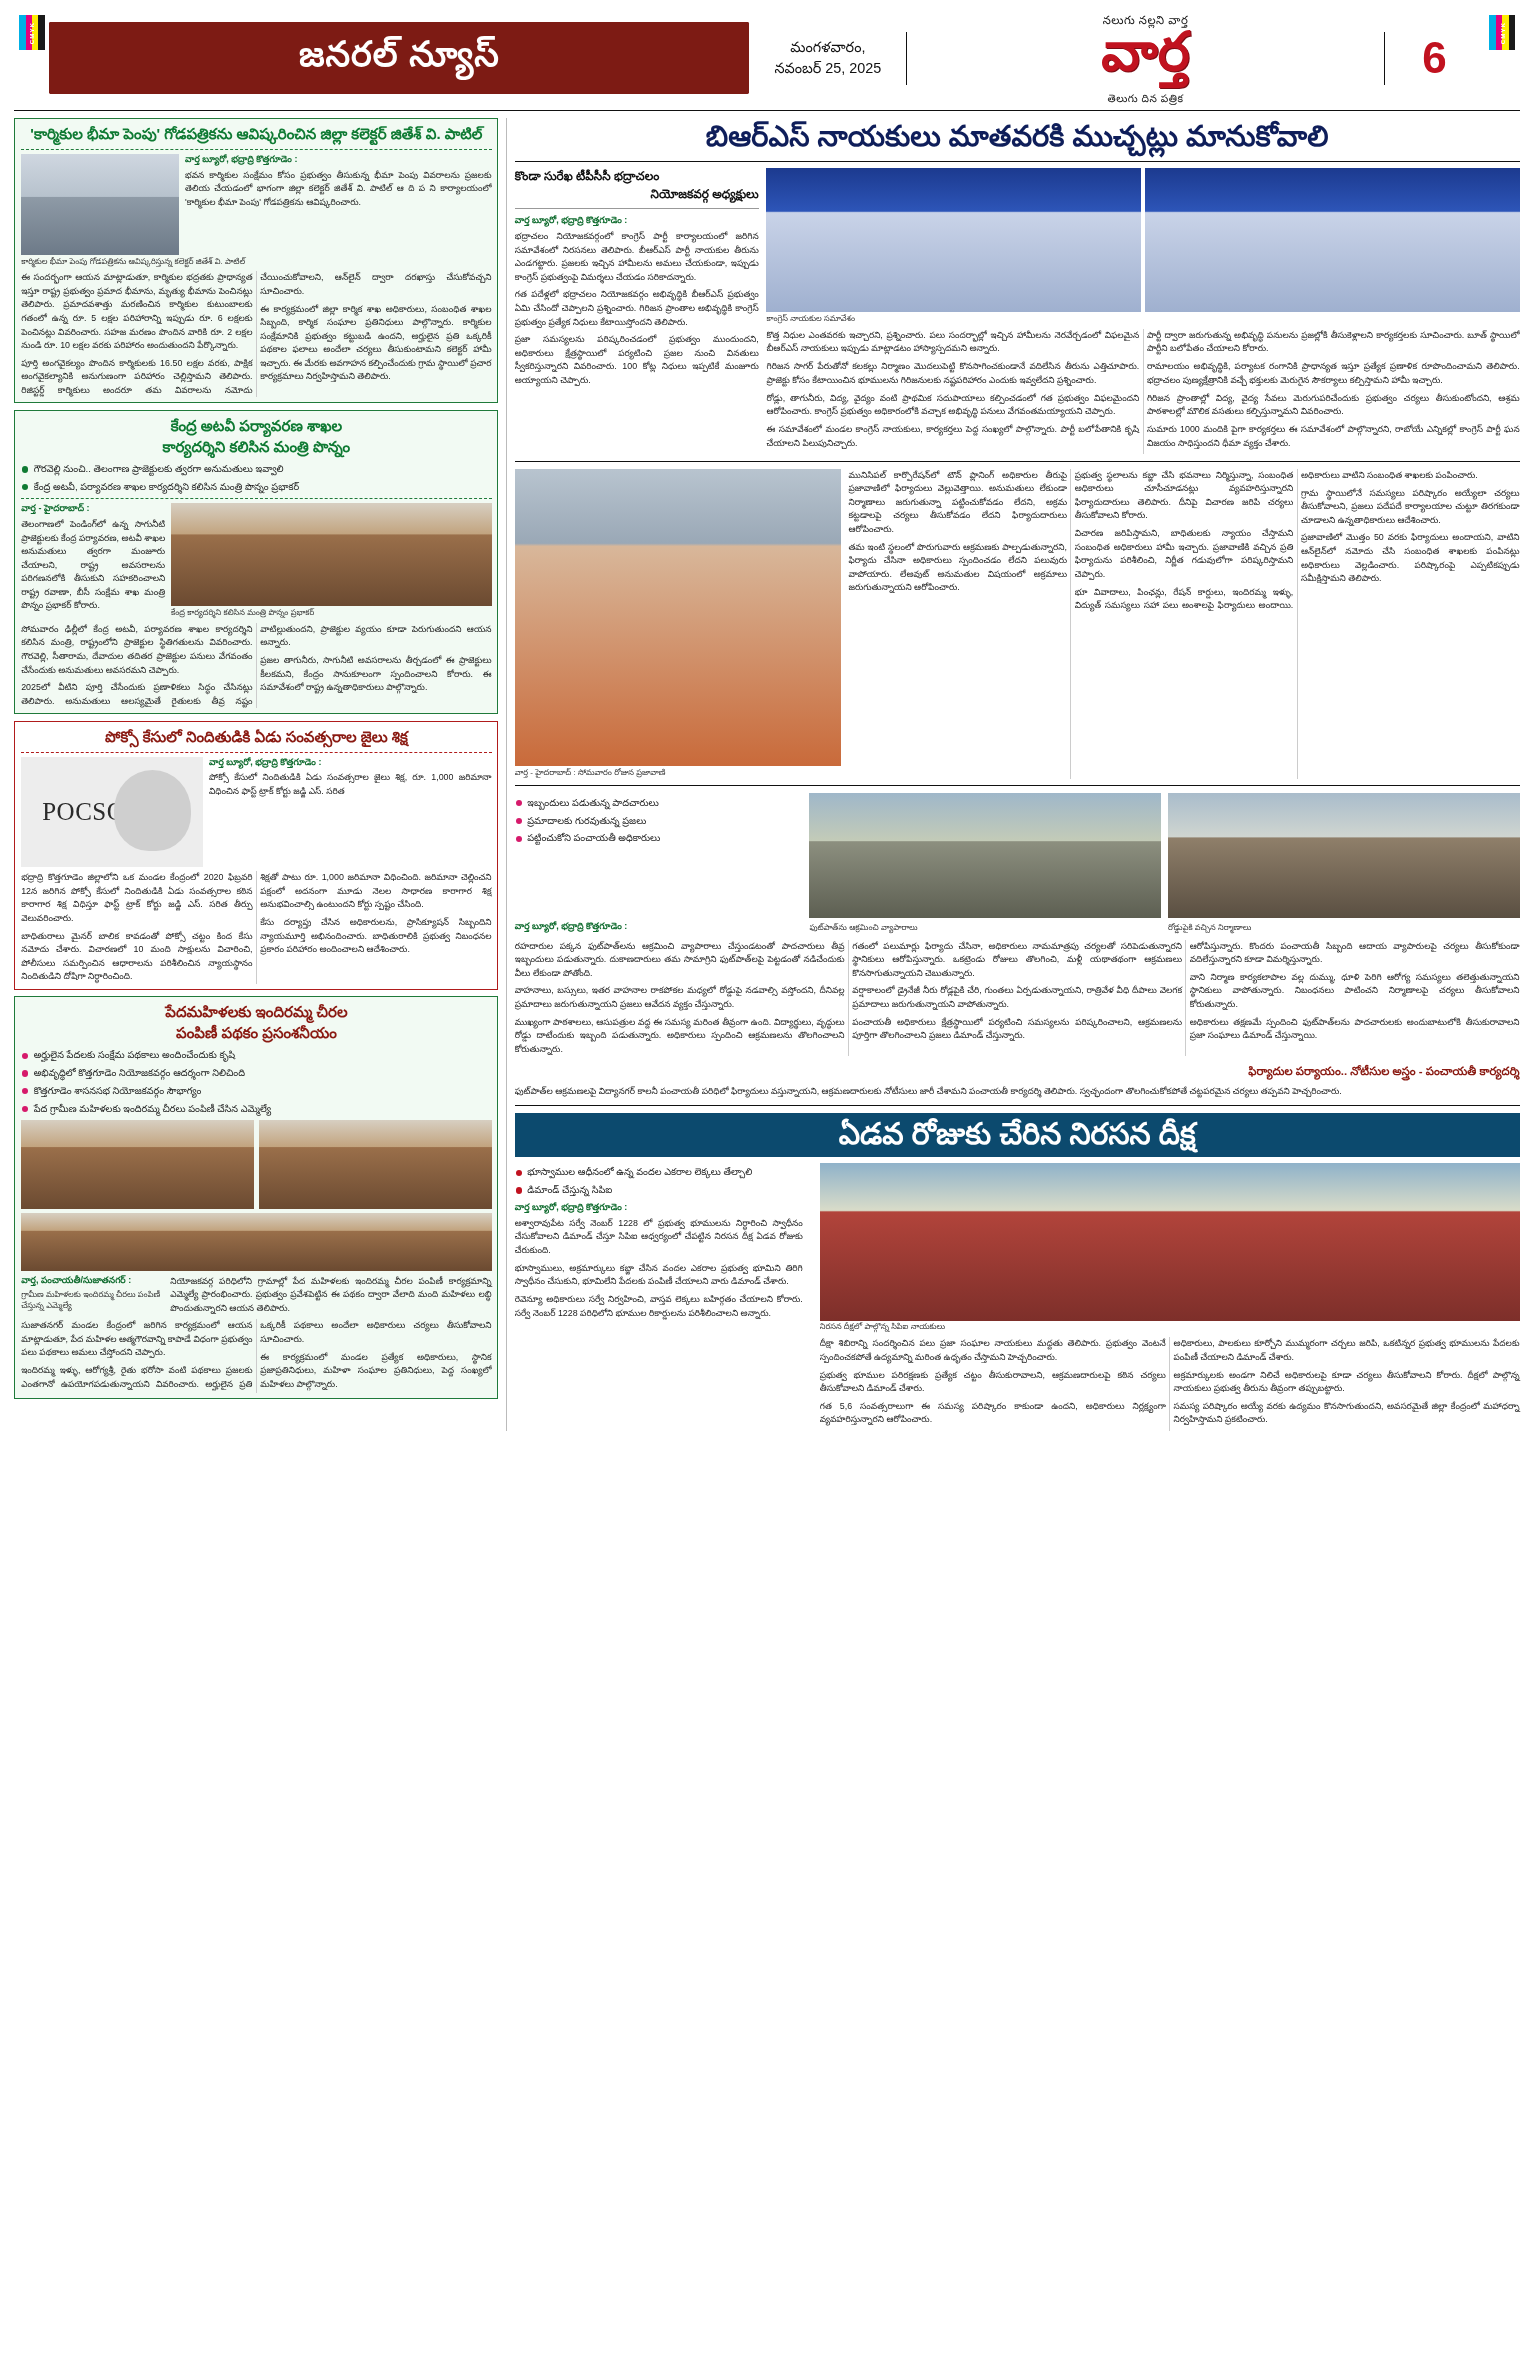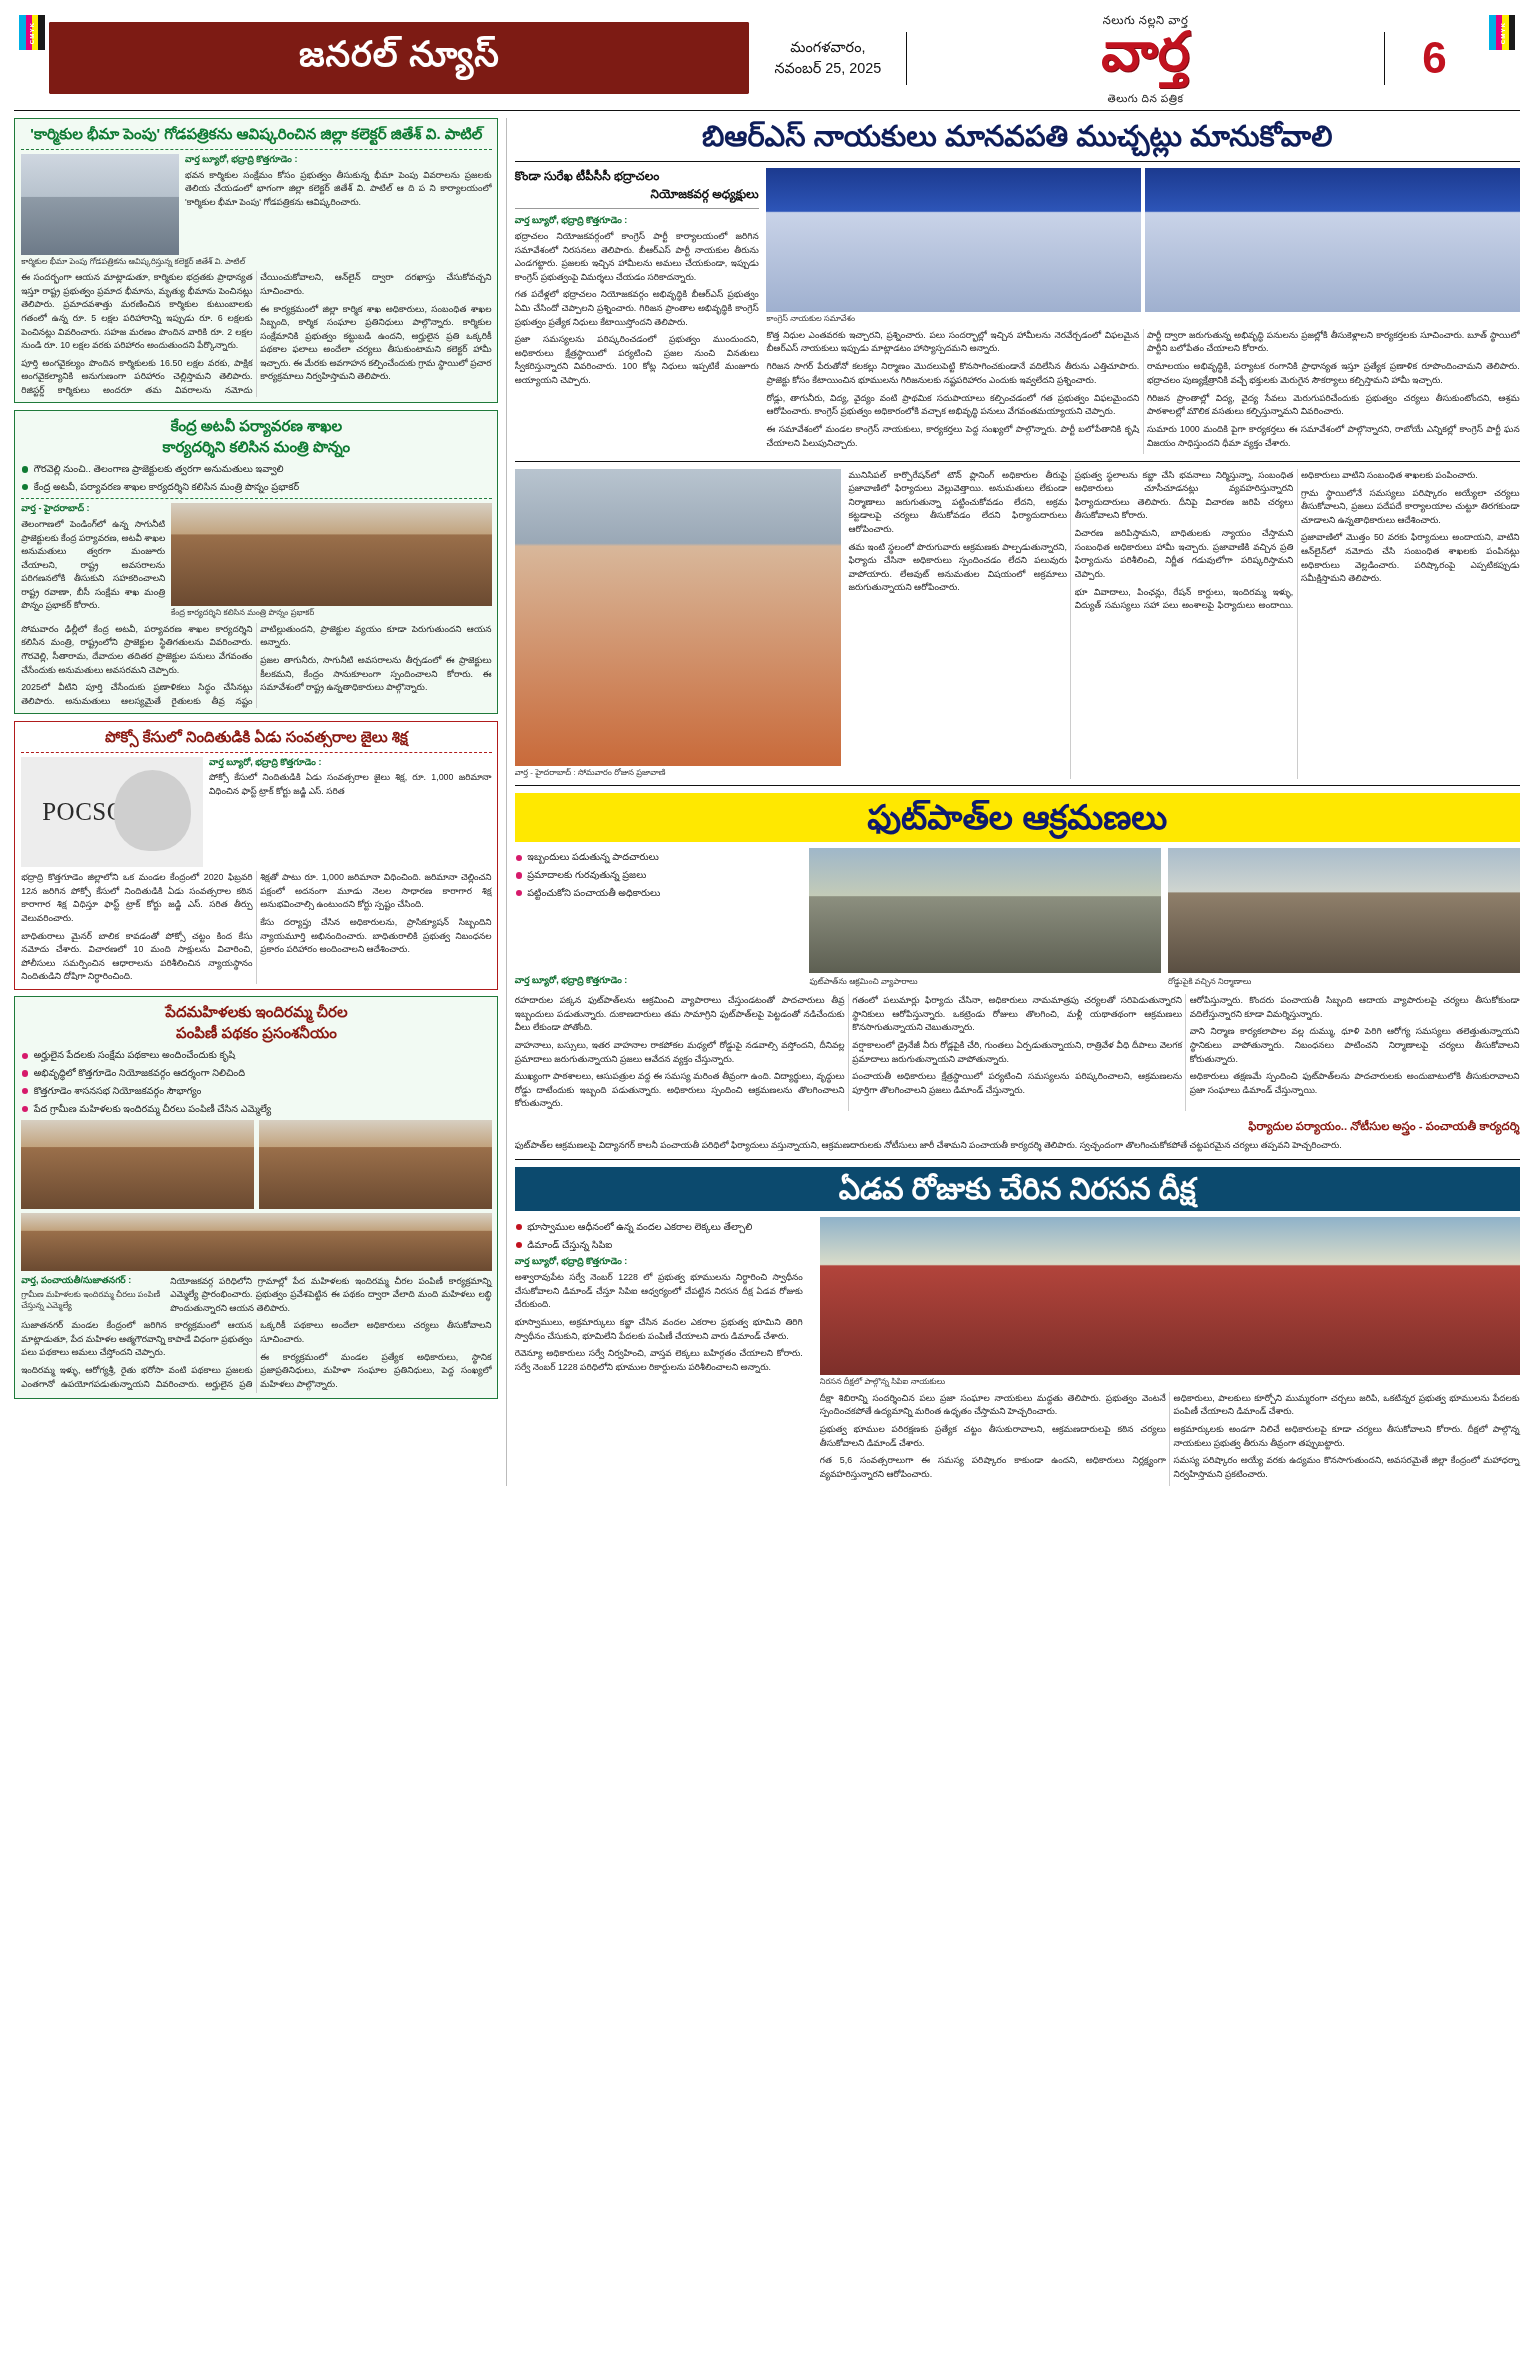--- a/index.html
+++ b/index.html
@@ -304,21 +304,21 @@
         </div>
       </div>
 
     </div>
 
     <div class="vrule"></div>
 
     <div class="col-right">
 
       <div>
-        <div class="mega-head">బిఆర్ఎస్ నాయకులు మానవపతి ముచ్చట్లు మానుకోవాలి</div>
+        <div class="mega-head">బిఆర్ఎస్ నాయకులు మాతవరకి ముచ్చట్లు మానుకోవాలి</div>
         <hr class="rule-thick">
         <div style="display:flex; gap:7.7px;">
           <div style="flex:0 0 244px;">
             <div class="head-maroon" style="font-size:12px; text-align:left; color:#111;">కొండా సురేఖ టీపీసీసీ భద్రాచలం</div>
             <div class="head-maroon" style="font-size:12px; text-align:right; color:#111; margin-top:-2.9px;">నియోజకవర్గ అధ్యక్షులు</div>
             <hr class="rule-thin">
             <div class="byline">వార్త బ్యూరో, భద్రాద్రి కొత్తగూడెం :</div>
             <div class="bodytext">
               <p>భద్రాచలం నియోజకవర్గంలో కాంగ్రెస్ పార్టీ కార్యాలయంలో జరిగిన సమావేశంలో నిరసనలు తెలిపారు. బీఆర్ఎస్ పార్టీ నాయకుల తీరును ఎండగట్టారు. ప్రజలకు ఇచ్చిన హామీలను అమలు చేయకుండా, ఇప్పుడు కాంగ్రెస్ ప్రభుత్వంపై విమర్శలు చేయడం సరికాదన్నారు.</p>
               <p>గత పదేళ్లలో భద్రాచలం నియోజకవర్గం అభివృద్ధికి బీఆర్ఎస్ ప్రభుత్వం ఏమి చేసిందో చెప్పాలని ప్రశ్నించారు. గిరిజన ప్రాంతాల అభివృద్ధికి కాంగ్రెస్ ప్రభుత్వం ప్రత్యేక నిధులు కేటాయిస్తోందని తెలిపారు.</p>
@@ -361,21 +361,20 @@
             <p>భూ వివాదాలు, పింఛన్లు, రేషన్ కార్డులు, ఇందిరమ్మ ఇళ్ళు, విద్యుత్ సమస్యలు సహా పలు అంశాలపై ఫిర్యాదులు అందాయి. అధికారులు వాటిని సంబంధిత శాఖలకు పంపించారు.</p>
             <p>గ్రామ స్థాయిలోనే సమస్యలు పరిష్కారం అయ్యేలా చర్యలు తీసుకోవాలని, ప్రజలు పదేపదే కార్యాలయాల చుట్టూ తిరగకుండా చూడాలని ఉన్నతాధికారులు ఆదేశించారు.</p>
             <p>ప్రజావాణిలో మొత్తం 50 వరకు ఫిర్యాదులు అందాయని, వాటిని ఆన్‌లైన్‌లో నమోదు చేసి సంబంధిత శాఖలకు పంపినట్లు అధికారులు వెల్లడించారు. పరిష్కారంపై ఎప్పటికప్పుడు సమీక్షిస్తామని తెలిపారు.</p>
           </div>
         </div>
       </div>
 
       <hr class="rule-thick">
 
       <div>
-        <div class="band band-yellow">ఫుట్‌పాత్‌ల ఆక్రమణలు</div>
         <div style="display:flex; gap:6.7px; margin-top:5.8px;">
           <div style="flex:0 0 288px;">
             <ul class="bullets">
               <li>ఇబ్బందులు పడుతున్న పాదచారులు</li>
               <li>ప్రమాదాలకు గురవుతున్న ప్రజలు</li>
               <li>పట్టించుకోని పంచాయతీ అధికారులు</li>
             </ul>
           </div>
           <div class="photo ph-street" style="flex:1 1 0; height:125px;"></div>
           <div class="photo ph-build" style="flex:1 1 0; height:125px;"></div>

